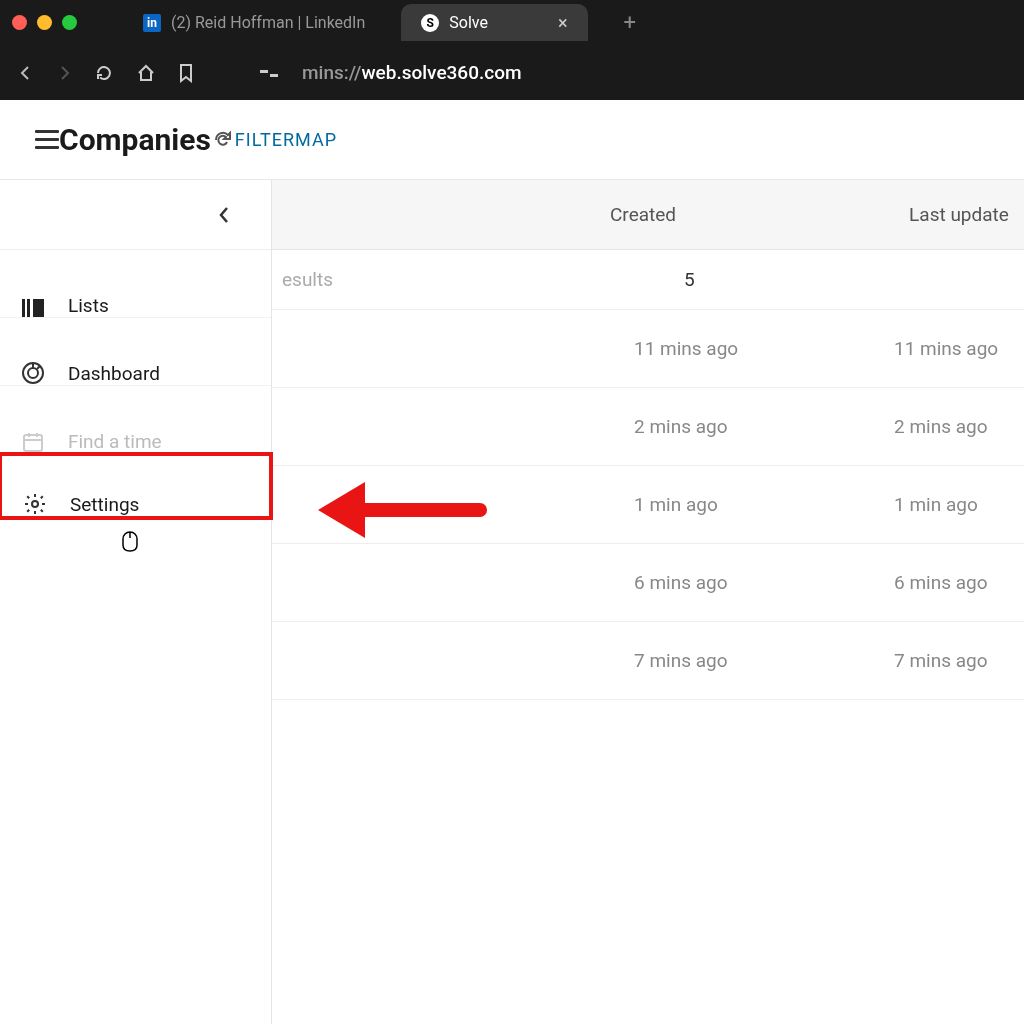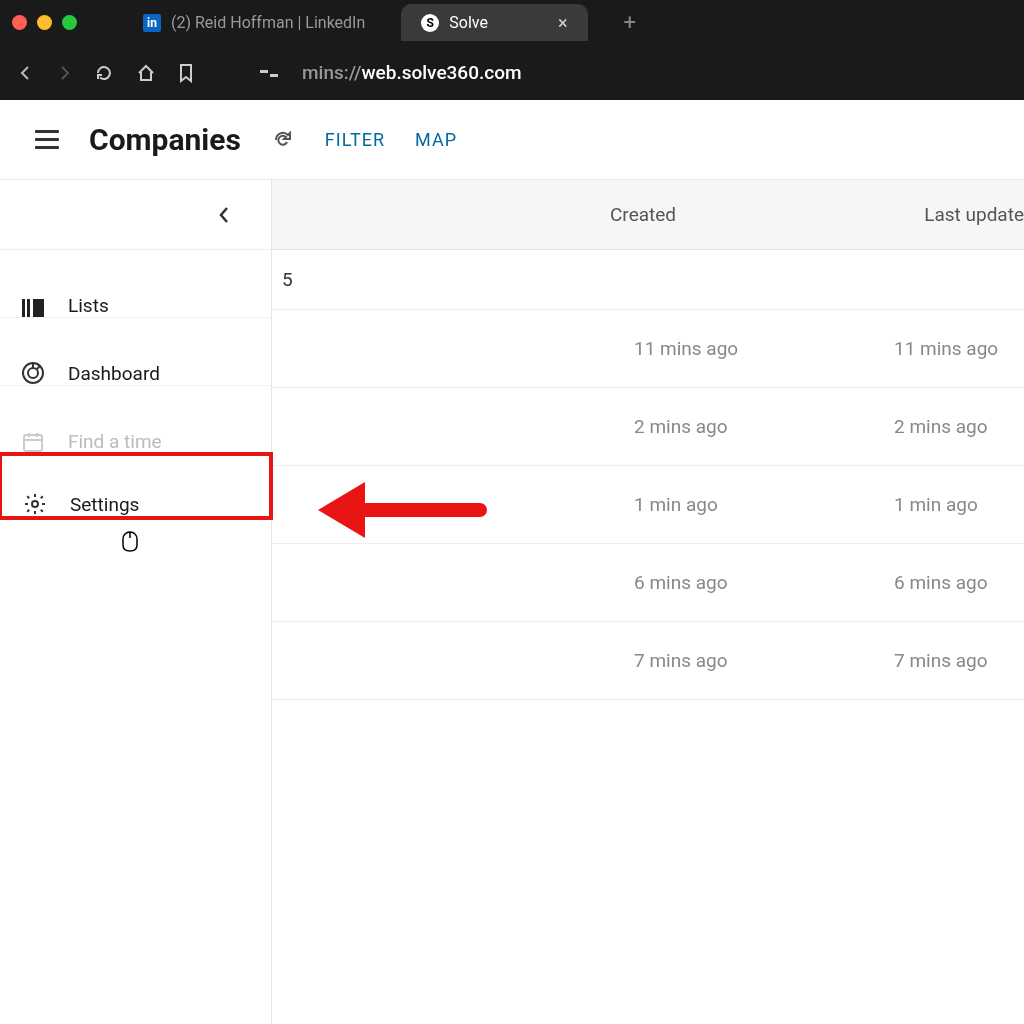--- a/index.html
+++ b/index.html
@@ -22,42 +22,42 @@
     .close-x { color: #ccc; margin-left: 60px; font-size: 18px; }
     .plus-tab { color: #888; font-size: 22px; padding: 0 20px; }
 
     .nav-bar { display: flex; align-items: center; height: 55px; padding: 0 18px; gap: 22px; color: #ddd; font-size: 18px; }
     .nav-icon { color: #bbb; display: inline-flex; align-items: center; }
     .nav-icon.dim { color: #555; }
     .url { color: #fff; font-size: 19px; font-weight: 500; }
     .url-prefix { color: #999; }
 
     
-    .app-header { height: 80px; display: flex; align-items: center; padding: 0 35px; gap: 30px; border-bottom: 1px solid #e8e8e8; }
+    .app-header { height: 80px; display: flex; align-items: center; padding: 0 35px; border-bottom: 1px solid #e8e8e8; }
     .hamburger { display: flex; flex-direction: column; gap: 5px; }
     .hamburger span { width: 24px; height: 3px; background: #333; border-radius: 1px; }
     .page-title { font-size: 30px; font-weight: 700; color: #1a1a1a; }
     .refresh-icon { color: #555; font-size: 22px; }
     .header-link { font-size: 18px; color: #0369a1; letter-spacing: 1px; }
 
     
     .body-layout { display: flex; height: calc(100% - 180px); }
     .sidebar { width: 272px; border-right: 1px solid #e5e5e5; background: #fff; }
     .collapse-row { height: 70px; display: flex; align-items: center; justify-content: flex-end; padding-right: 40px; border-bottom: 1px solid #eee; }
     .chevron-left { font-size: 22px; color: #333; }
     .side-item { display: flex; align-items: flex-end; gap: 22px; height: 68px; padding: 0 20px; border-bottom: 1px solid #f2f2f2; font-size: 19px; color: #1a1a1a; }
     .side-item.dim { color: #bbb; }
     .side-item .icon { width: 26px; display: inline-flex; justify-content: center; color: #333; }
     .side-item.dim .icon { color: #ccc; }
     .side-item.highlight { border: 4px solid #e91414; margin: -2px; position: relative; z-index: 2; }
 
     .content { flex: 1; }
     .table-header { height: 70px; background: #f6f6f6; border-bottom: 1px solid #e5e5e5; display: flex; align-items: center; color: #555; font-size: 19px; gap: 24px; }
     .col-created { flex: 0 0 260px; margin-left: auto; text-align: left; }
-    .col-updated { flex: 0 0 130px; text-align: right; }
+    .col-updated { flex: 0 0 130px; text-align: center; }
     .results-row { height: 60px; display: flex; align-items: center; padding: 0 10px; color: #aaa; font-size: 19px; border-bottom: 1px solid #eee; }
     .results-label { flex: 1; }
     .results-count { flex: 0 0 330px; color: #333; text-align: left; }
     .data-row { height: 78px; display: flex; align-items: center; border-bottom: 1px solid #eee; color: #888; font-size: 19px; justify-content: flex-end; }
     .cell-created { flex: 0 0 260px; margin-left: auto; }
     .cell-updated { flex: 0 0 130px; }
 
     
     .arrow-annot { position: absolute; top: 470px; left: 310px; }
     .arrow-annot svg { width: 180px; height: 80px; }
@@ -196,20 +196,21 @@
       <span>Settings</span>
     </div>
   </div>
 
   <div class="content">
     <div class="table-header">
       <div class="col-created">Created</div>
       <div class="col-updated">Last update</div>
     </div>
     <div class="results-row">
+      <span class="results-label">esults</span>
       <span class="results-count">5</span>
     </div>
     <div class="data-row">
       <span class="cell-created">11 mins ago</span>
       <span class="cell-updated">11 mins ago</span>
     </div>
     <div class="data-row">
       <span class="cell-created">2 mins ago</span>
       <span class="cell-updated">2 mins ago</span>
     </div>

